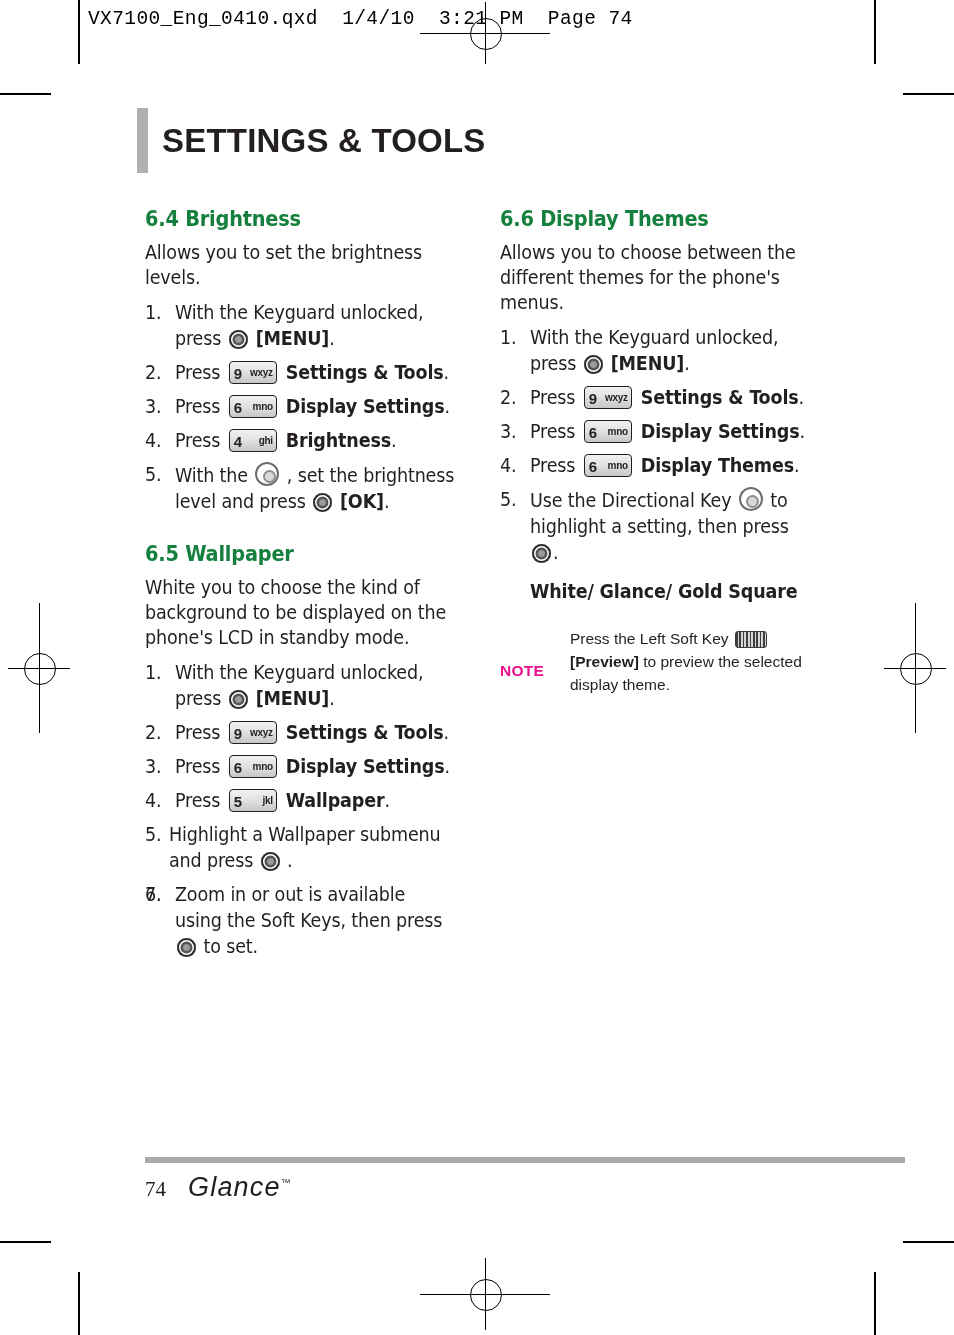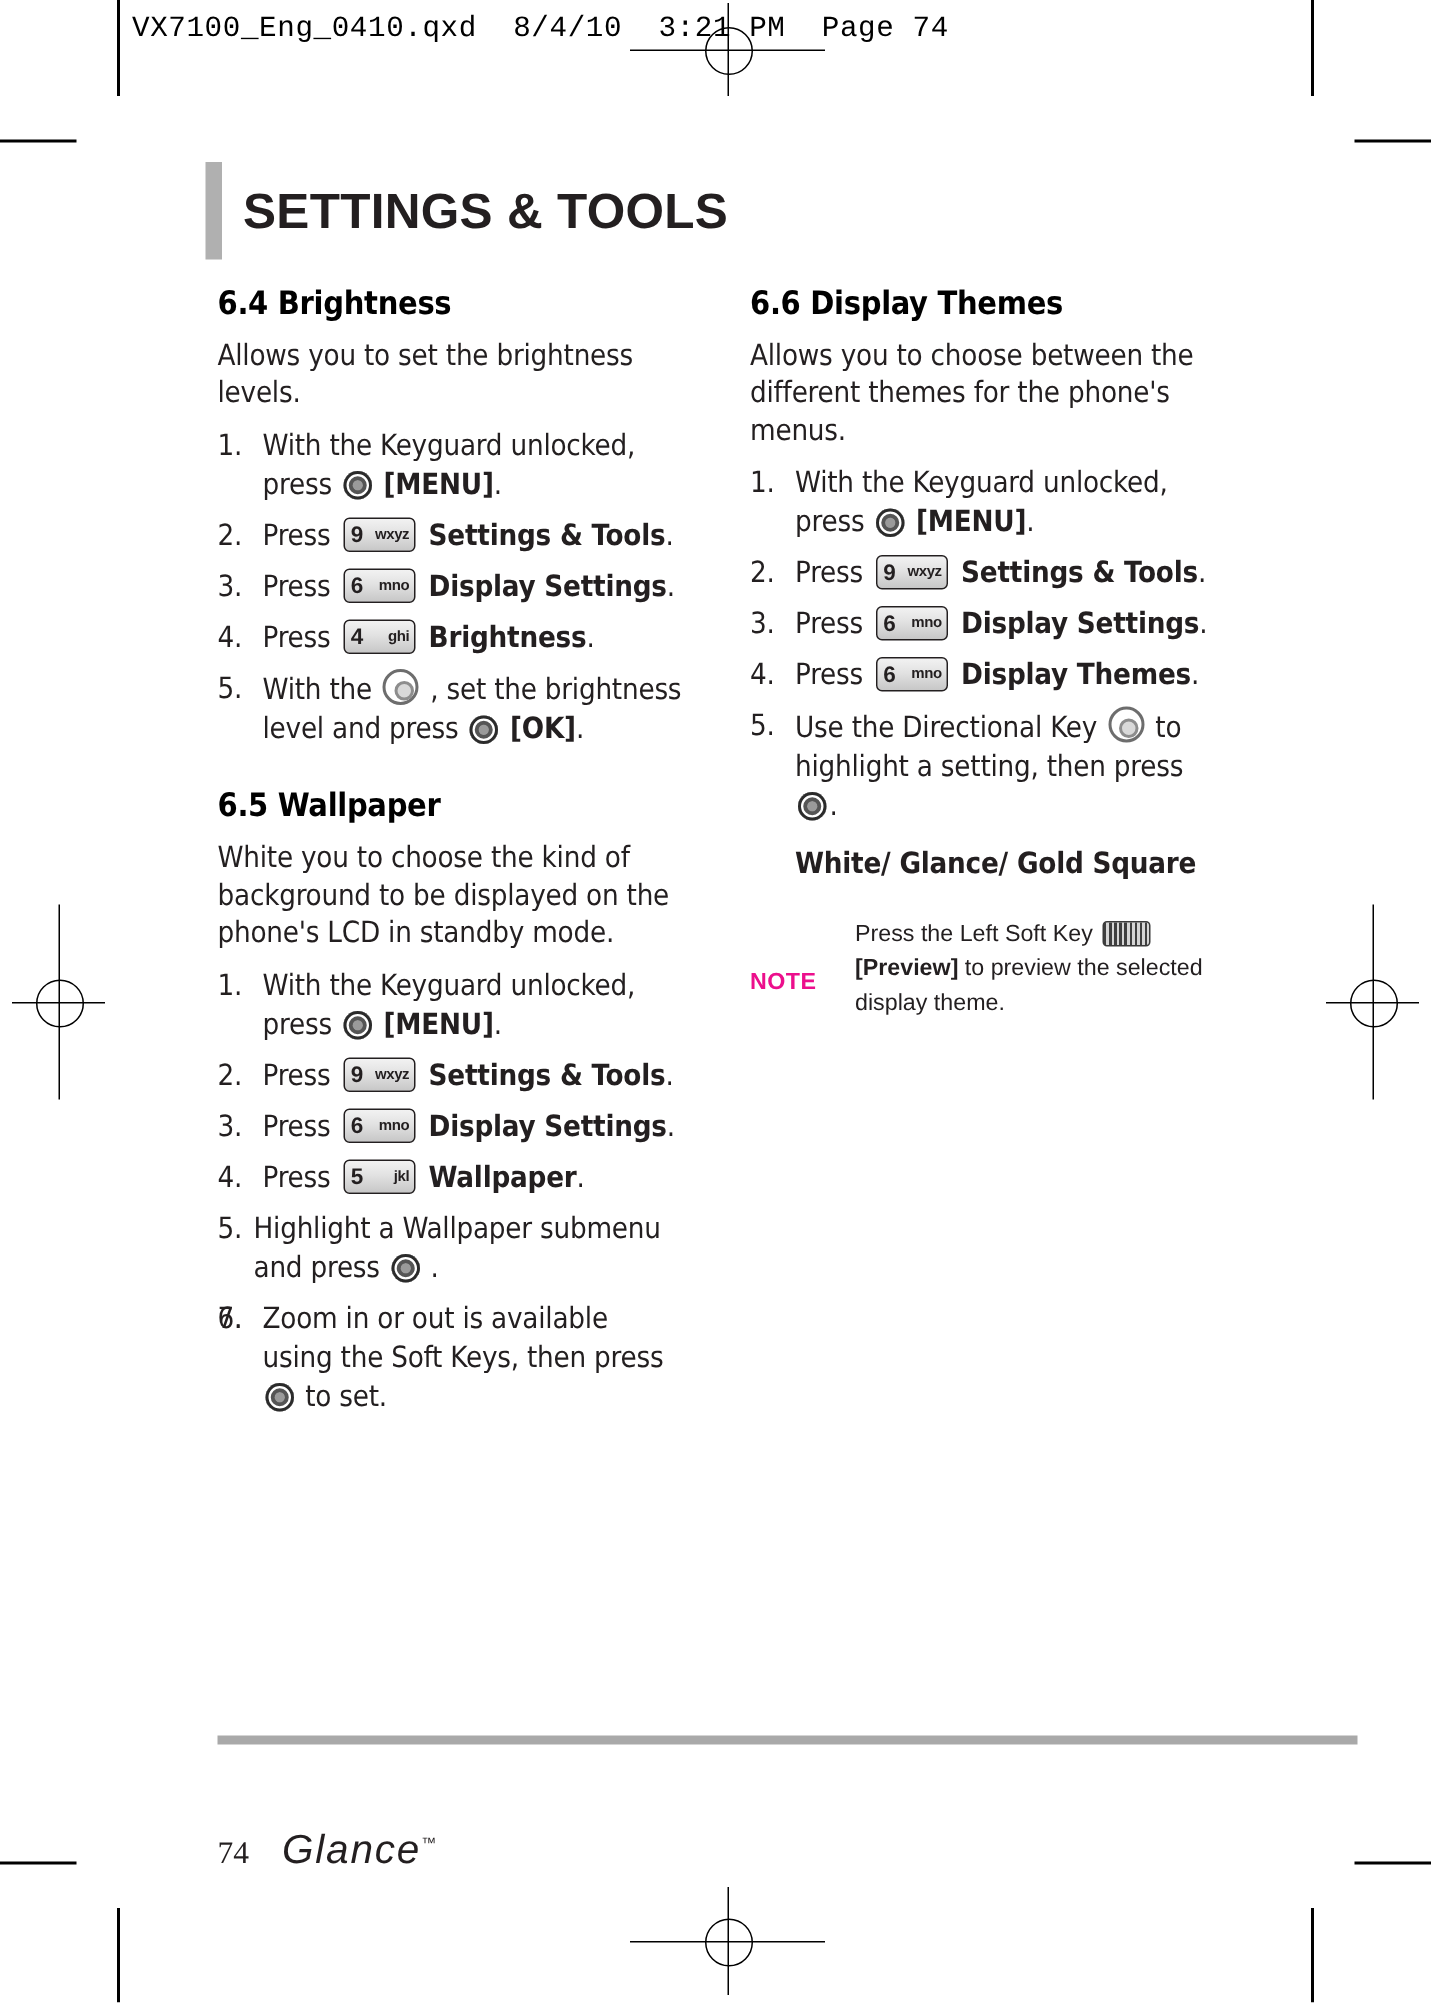--- a/index.html
+++ b/index.html
@@ -64,25 +64,25 @@
 
   .col {
     position: absolute;
     top: 190px;
     width: 310px;
   }
   .col-left  { left: 145px; }
   .col-right { left: 500px; }
 
   h2.sec {
-    margin: 0 0 9px 0;
+    margin: 16px 0 9px 0;
     font-family: "DejaVu Sans Condensed", "Liberation Sans Narrow", "Liberation Sans", sans-serif;
     font-weight: bold;
     font-size: 21.5px;
-    color: #000000;
+    color: #15803d;
     letter-spacing: -0.2px;
     white-space: nowrap;
   }
   h2.sec.gap { margin-top: 26px; }
 
   p.intro {
     margin: 0 0 10px 0;
     font-family: "DejaVu Sans Condensed", "Liberation Sans Narrow", "Liberation Sans", sans-serif;
     font-size: 19.5px;
     line-height: 25px;
@@ -250,21 +250,20 @@
     color: #231f20;
     margin-right: 22px;
   }
   .brand {
     font-family: "Liberation Sans", sans-serif;
     font-style: italic;
     font-size: 27px;
     letter-spacing: 1.2px;
     color: #231f20;
     position: relative;
-    margin-top: 46px;
   }
   .brand .tm {
     font-size: 10px;
     vertical-align: 10px;
     font-style: normal;
     letter-spacing: 0;
   }
 </style>
 </head>
 <body>
@@ -292,21 +291,21 @@
   <span class="v"></span>
   <span class="h"></span>
   <span class="c"></span>
 </div>
 <div class="reg-mark" style="left:420px; top:1258px; width:130px; height:72px;">
   <span class="v"></span>
   <span class="h"></span>
   <span class="c"></span>
 </div>
 
-<div class="filestrip">VX7100_Eng_0410.qxd  8/4/10  3:21 PM  Page 74</div>
+<div class="filestrip">VX7100_Eng_0410.qxd  1/4/10  3:21 PM  Page 74</div>
 
 <div class="page">
 
   <div class="title-bar">
     <div class="title-rule"></div>
     <div class="page-title">SETTINGS &amp; TOOLS</div>
   </div>
 
   <div class="col col-left">
 

